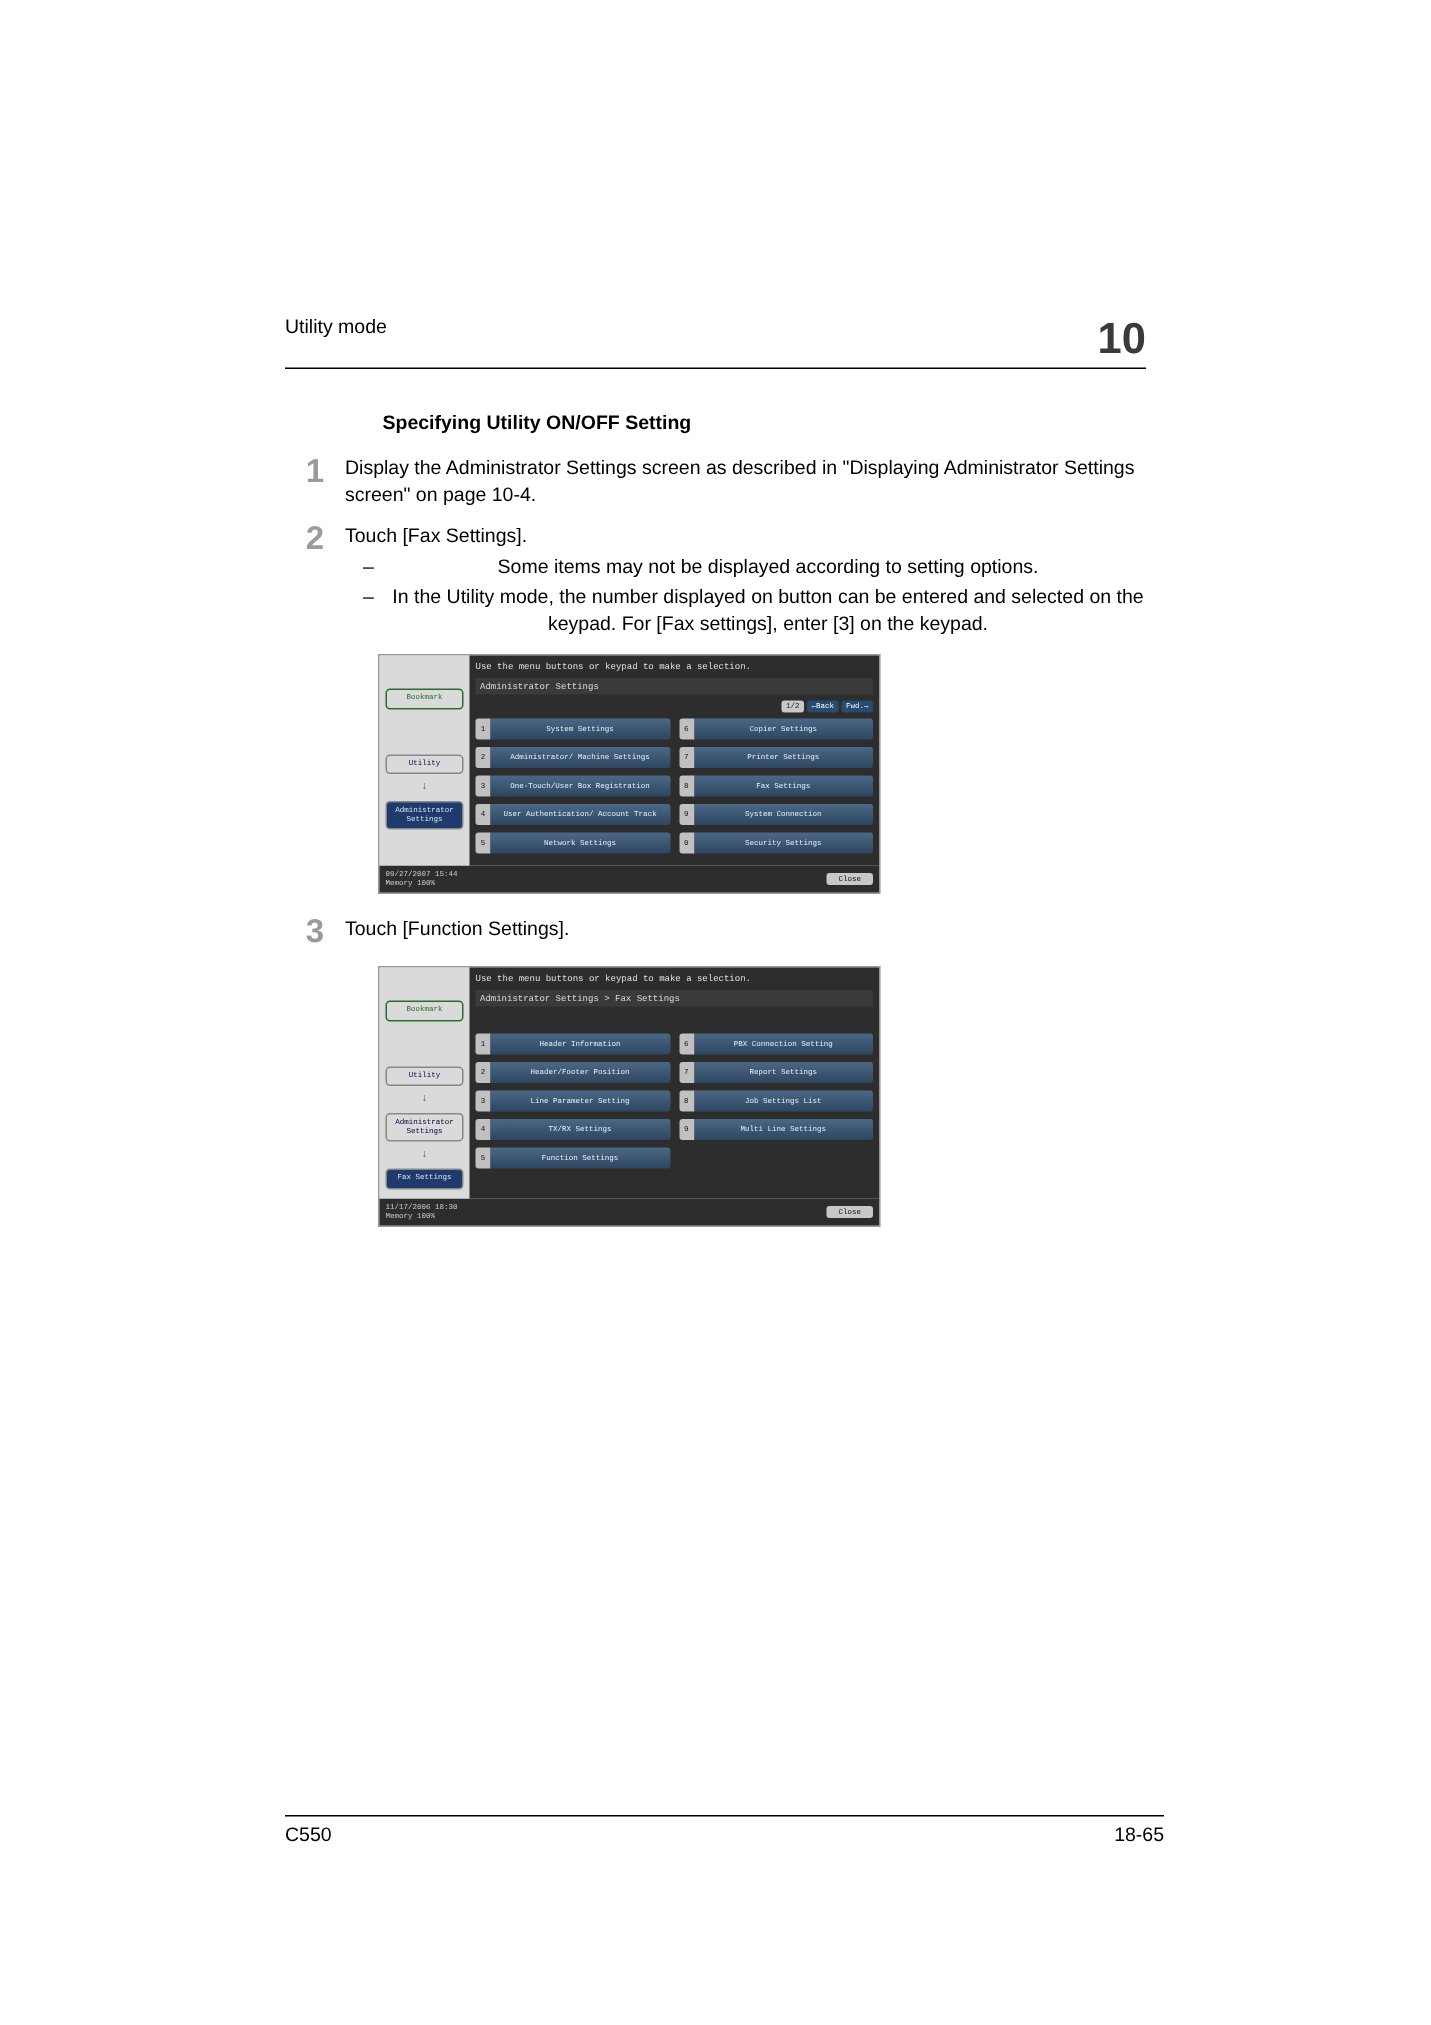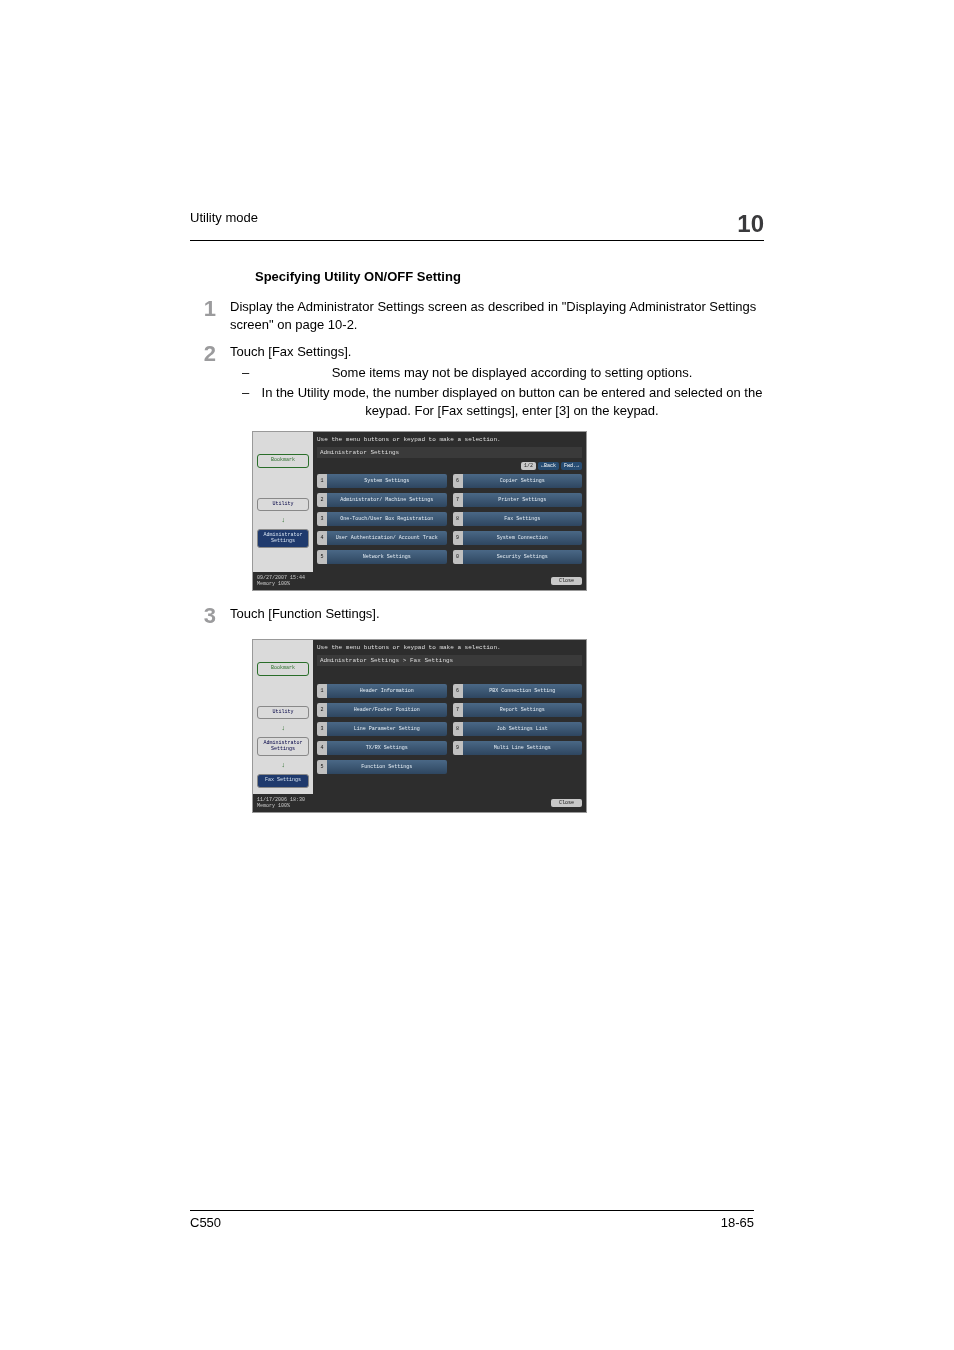--- a/index.html
+++ b/index.html
@@ -19,21 +19,21 @@
     display: flex;
     justify-content: space-between;
     border-bottom: 1px solid #000;
     padding-bottom: 2px;
     margin-bottom: 28px;
   }
   .header-left {
     font-size: 13px;
   }
   .chapter-num {
-    font-size: 24px;
+    font-size: 29px;
     font-weight: bold;
     color: #3a3a3c;
   }
   .section-title {
     font-weight: bold;
     font-size: 13px;
     margin: 0 0 14px 65px;
   }
   .step-row {
     display: flex;
@@ -195,21 +195,21 @@
   .close-chip {
     background: #c8c8c8;
     color: #111;
     padding: 1px 8px;
     border-radius: 2px;
   }
   
   .footer-row {
     position: absolute;
     left: 190px;
-    right: 200px;
+    right: 178px;
     bottom: 60px;
     border-top: 1px solid #000;
     display: flex;
     justify-content: space-between;
     font-size: 13px;
     padding-top: 4px;
   }
 </style>
 </head>
 <body>
@@ -218,21 +218,21 @@
 
   <div class="header-row">
     <span class="header-left">Utility mode</span>
     <span class="chapter-num">10</span>
   </div>
 
   <div class="section-title">Specifying Utility ON/OFF Setting</div>
 
   <div class="step-row">
     <div class="step-num">1</div>
-    <div class="step-body">Display the Administrator Settings screen as described in "Displaying Administrator Settings screen" on page 10-2.</div>
+    <div class="step-body">Display the Administrator Settings screen as described in "Displaying Administrator Settings screen" on page 10-4.</div>
   </div>
 
   <div class="step-row">
     <div class="step-num">2</div>
     <div class="step-body">
       <div>Touch [Fax Settings].</div>
       <div class="sub-row">
         <div class="sub-dash">–</div>
         <div class="sub-text">Some items may not be displayed according to setting options.</div>
       </div>

